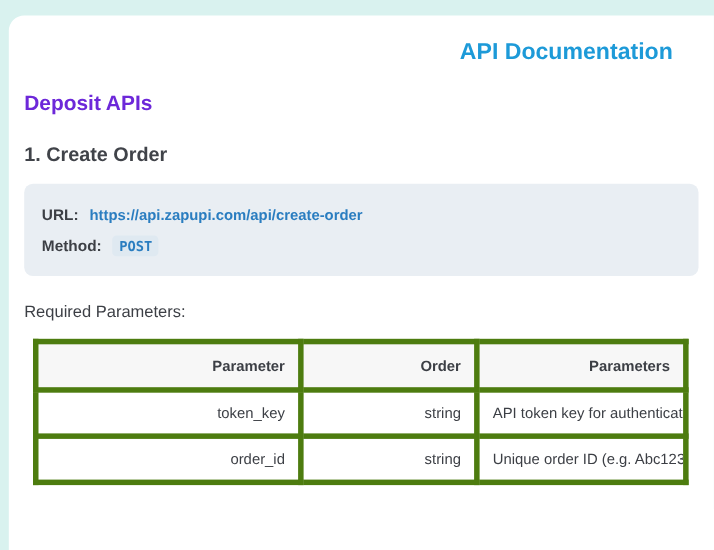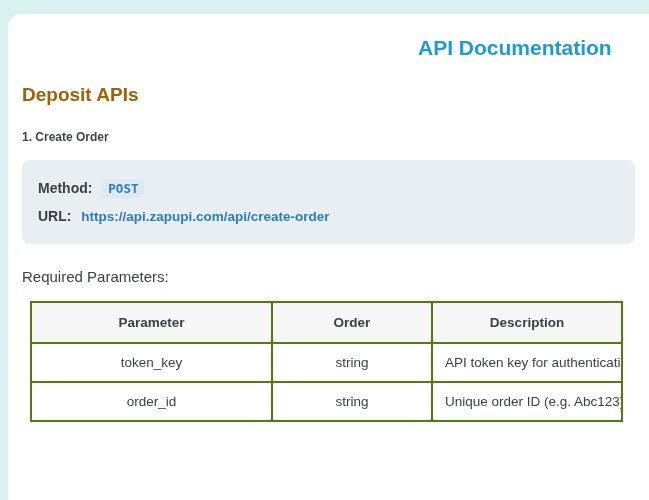--- a/index.html
+++ b/index.html
@@ -25,28 +25,28 @@
   }
   .page-title {
     color: #1d9ad8;
     font-size: 21px;
     font-weight: bold;
     margin: 12px 0 16px 0;
     padding-left: 396px;
     white-space: nowrap;
   }
   .section-heading {
-    color: #a16207;
+    color: #6d28d9;
     font-size: 19px;
     font-weight: bold;
     margin: 24px 0 16px 0;
   }
   .sub-heading {
     color: #404349;
-    font-size: 12px;
+    font-size: 18px;
     font-weight: bold;
     margin: 24px 0 0 0;
   }
   .info-box {
     background: #e9eef3;
     border-radius: 8px;
     margin-top: 16px;
     padding: 13px 16px;
   }
   .info-line {
@@ -85,23 +85,23 @@
   table.params-table {
     border-collapse: collapse;
     margin-left: 8px;
     width: 591px;
     table-layout: fixed;
     font-size: 13.5px;
     color: #3c3f45;
   }
   .params-table th,
   .params-table td {
-    border: 2px solid #4d7c0f;
+    border: 5px solid #4d7c0f;
     padding: 11px 12px;
-    text-align: center;
+    text-align: right;
     overflow: hidden;
     white-space: nowrap;
   }
   .params-table th {
     font-weight: bold;
     background: #f7f7f7;
     padding: 12px 12px;
   }
 </style>
 </head>
@@ -110,42 +110,42 @@
 <div class="card">
 
   <h1 class="page-title">API Documentation</h1>
 
   <h2 class="section-heading">Deposit APIs</h2>
 
   <h3 class="sub-heading">1. Create Order</h3>
 
   <div class="info-box">
     <div class="info-line">
+      <span class="info-label">URL:</span>
+      <a class="url-link">https://api.zapupi.com/api/create-order</a>
+    </div>
+    <div class="info-line">
       <span class="info-label">Method:</span>
       <span class="code-badge">POST</span>
-    </div>
-    <div class="info-line">
-      <span class="info-label">URL:</span>
-      <a class="url-link">https://api.zapupi.com/api/create-order</a>
     </div>
   </div>
 
   <div class="params-heading">Required Parameters:</div>
 
   <table class="params-table">
     <colgroup>
       <col style="width:241px">
       <col style="width:160px">
       <col style="width:190px">
     </colgroup>
     <thead>
       <tr>
         <th>Parameter</th>
         <th>Order</th>
-        <th>Description</th>
+        <th>Parameters</th>
       </tr>
     </thead>
     <tbody>
       <tr>
         <td>token_key</td>
         <td>string</td>
         <td>API token key for authentication</td>
       </tr>
       <tr>
         <td>order_id</td>

